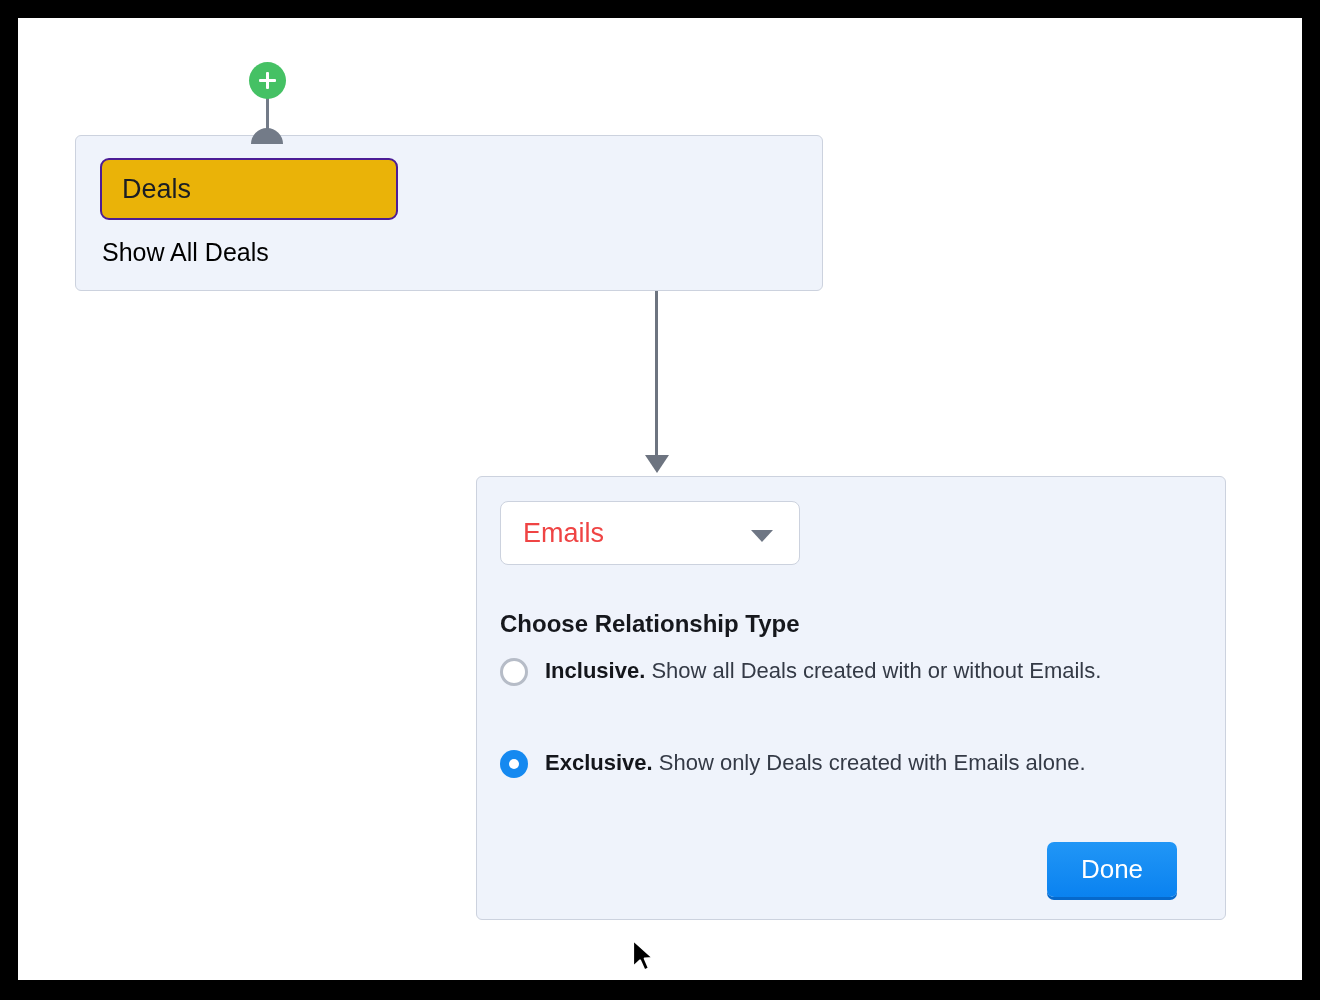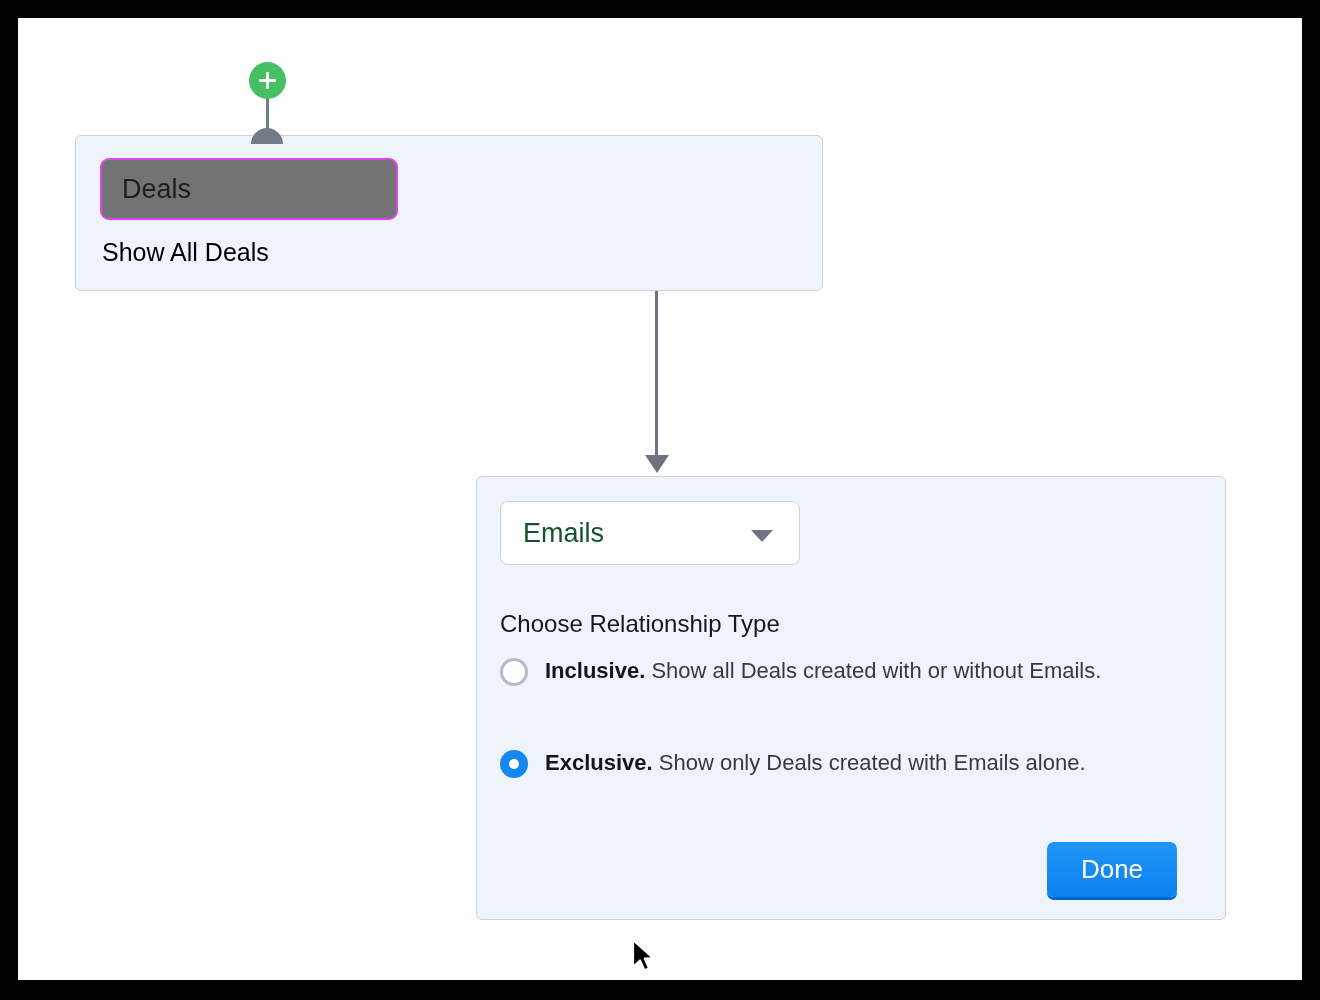--- a/index.html
+++ b/index.html
@@ -47,22 +47,22 @@
     top: 117px;
     width: 748px;
     height: 156px;
   }
   #deals-pill {
     position: absolute;
     left: 24px;
     top: 22px;
     width: 298px;
     height: 62px;
-    background: #737373;
-    border: 2px solid #d946ef;
+    background: #eab308;
+    border: 2px solid #4c1d95;
     border-radius: 9px;
     box-sizing: border-box;
     display: flex;
     align-items: center;
     padding-left: 20px;
   }
   #deals-pill-label {
     font-size: 27px;
     color: #1b1e24;
     line-height: 1;
@@ -170,40 +170,40 @@
     background: #ffffff;
     border: 1px solid #ccd2de;
     border-radius: 8px;
     box-sizing: border-box;
     display: flex;
     align-items: center;
     cursor: pointer;
   }
   #entity-select-label {
     font-size: 27px;
-    color: #14532d;
+    color: #ef4444;
     padding-left: 22px;
     line-height: 1;
   }
   #entity-select-caret {
     position: absolute;
     right: 26px;
     top: 28px;
     width: 0; height: 0;
     border-left: 11px solid transparent;
     border-right: 11px solid transparent;
     border-top: 12px solid #6e7684;
   }
 
   #relationship-heading {
     position: absolute;
     left: 23px;
     top: 135px;
     font-size: 24px;
-    font-weight: normal;
+    font-weight: bold;
     color: #16181d;
     line-height: 1;
   }
 
   .radio-row {
     position: absolute;
     left: 23px;
     width: 690px;
     display: flex;
     align-items: flex-start;

